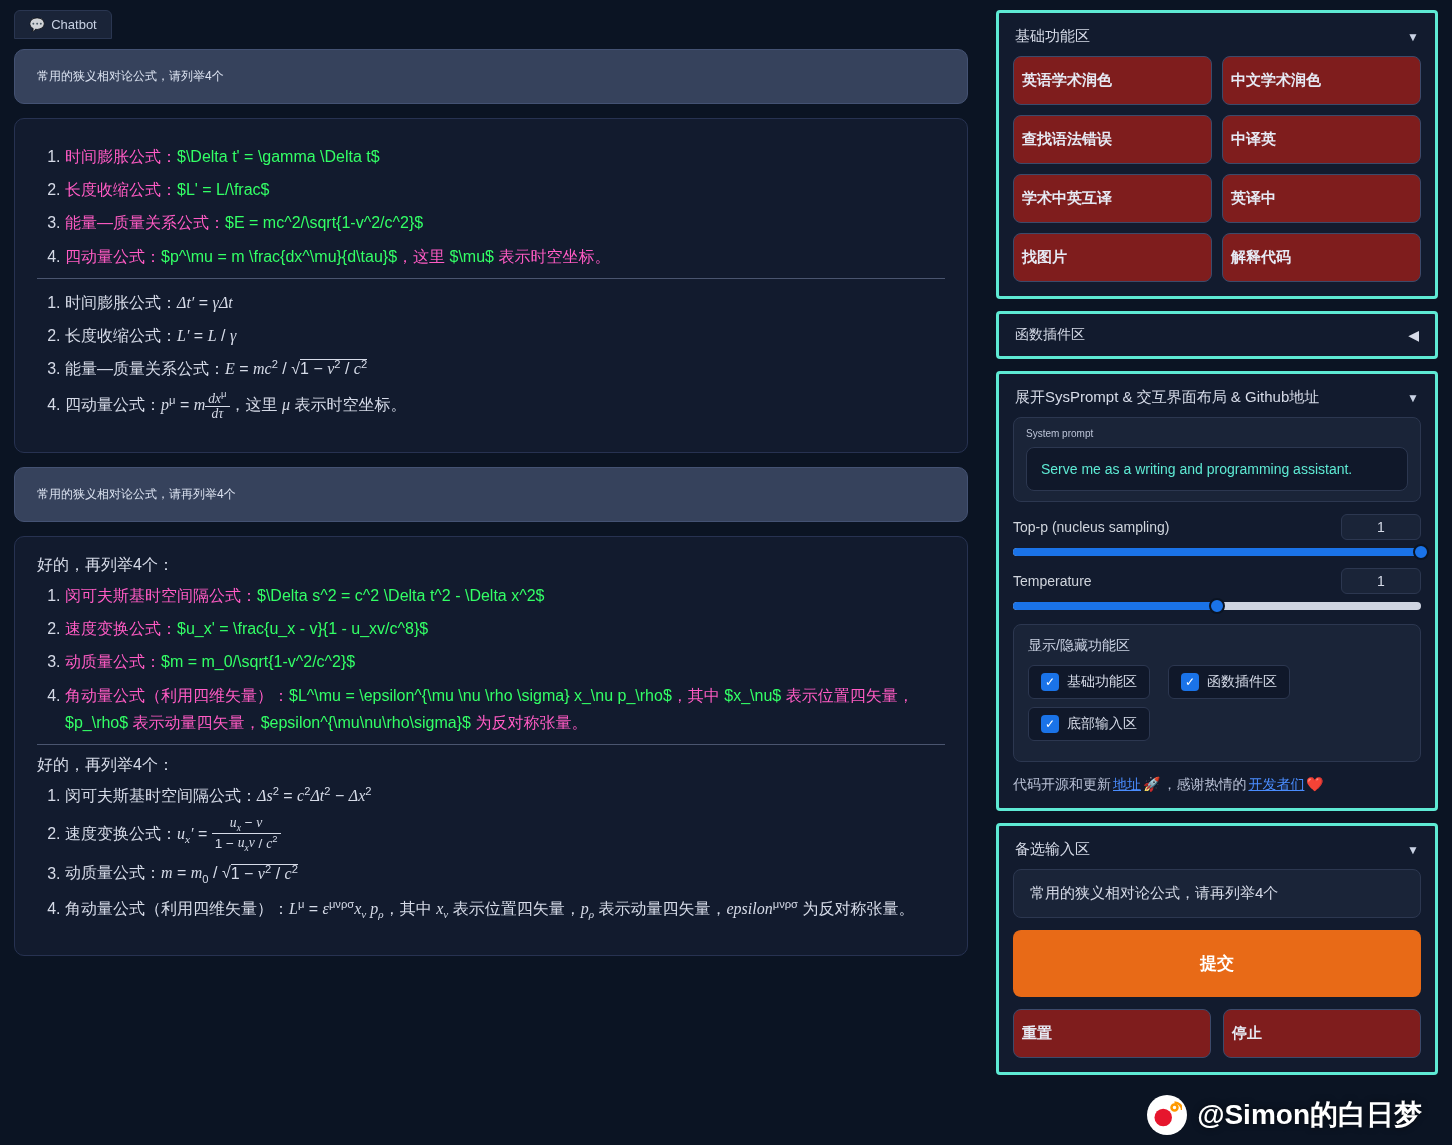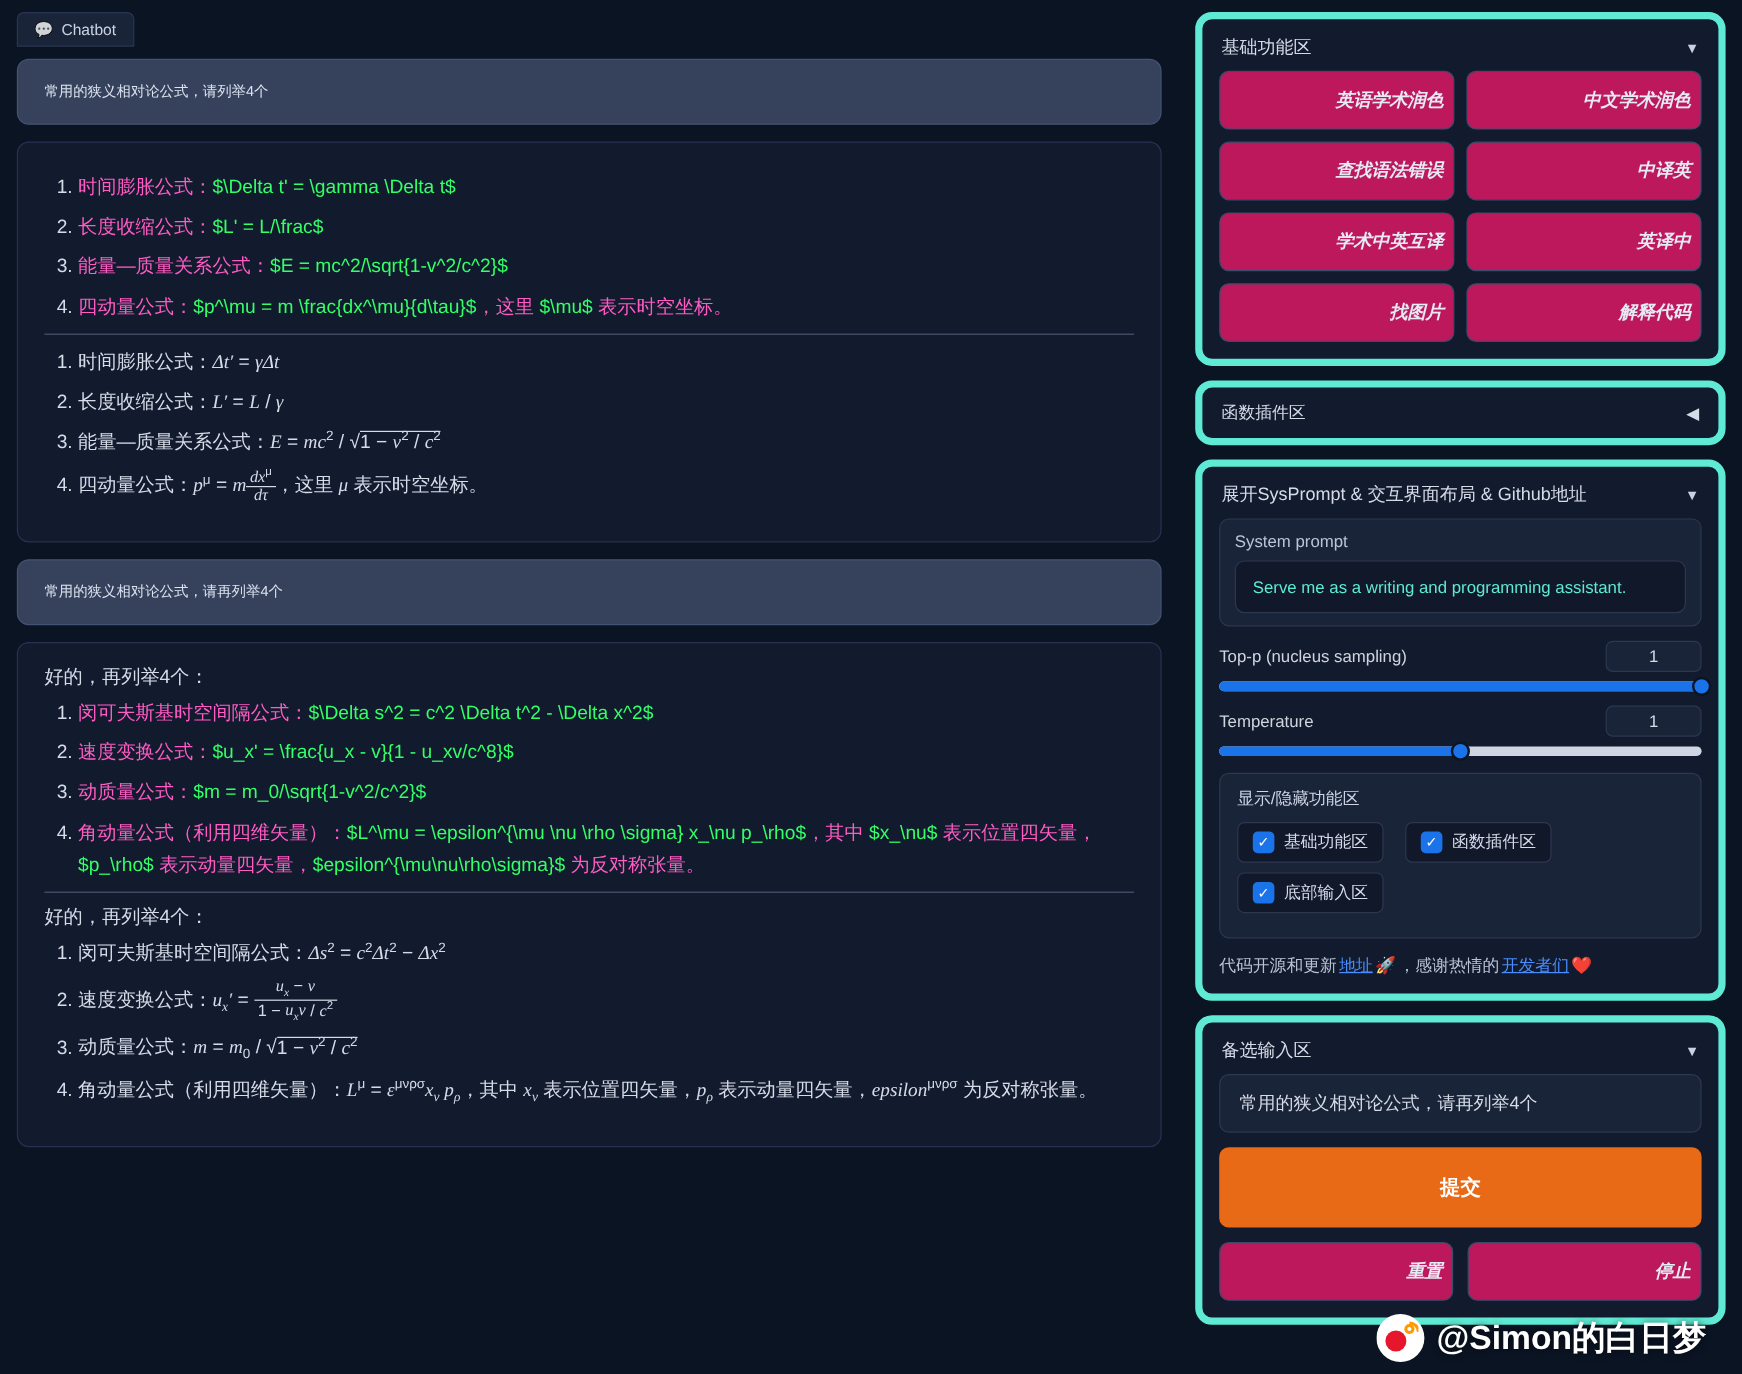--- a/index.html
+++ b/index.html
@@ -66,65 +66,64 @@
 .raw-zh { color: #ff5bc4; }
 .raw-code { color: #33ff66; }
 hr.sep {
   border: none;
   border-top: 1px solid #4a556f;
   margin: 8px 0 10px;
 }
 .ital { font-style: italic; font-family: "Times New Roman", serif; }
 .panel {
   background: #121b2e;
-  border: 6px solid #5eead4;
-  border-radius: 14px;
+  border: 3px solid #5eead4;
+  border-radius: 4px;
   padding: 10px 14px 14px;
 }
 .panel-head {
   display: flex;
   justify-content: space-between;
   align-items: center;
   color: #d6dbe8;
   font-size: 15px;
   padding: 4px 2px 10px;
 }
 .panel-head .caret { color: #c9d2e4; font-size: 12px; }
 .btn-grid {
   display: grid;
   grid-template-columns: 1fr 1fr;
   gap: 10px;
 }
 .btn {
-  background: #be185d;
+  background: #7f1d1d;
   border: 1px solid #3c4a6a;
   border-radius: 8px;
   color: #e6eaf4;
   font-weight: 600;
   font-size: 15px;
   padding: 14px 8px;
-  text-align: right;
+  text-align: left;
   cursor: pointer;
-  font-style: italic;
 }
 .label-row {
   display: flex;
   justify-content: space-between;
   align-items: center;
   padding: 4px 2px 10px;
   color: #d6dbe8;
 }
 .sys-box {
   background: #1a2438;
   border: 1px solid #2c3750;
   border-radius: 8px;
   padding: 10px 12px;
   margin-bottom: 6px;
 }
-.sys-label { color: #bcc4d7; font-size: 14px; margin-bottom: 8px; }
+.sys-label { color: #bcc4d7; font-size: 10px; margin-bottom: 8px; }
 .sys-input {
   background: #10182a;
   border: 1px solid #2c3750;
   border-radius: 8px;
   padding: 13px 14px;
   color: #5eead4;
   font-size: 14px;
 }
 .slider-row { margin: 12px 0 6px; }
 .slider-head {

